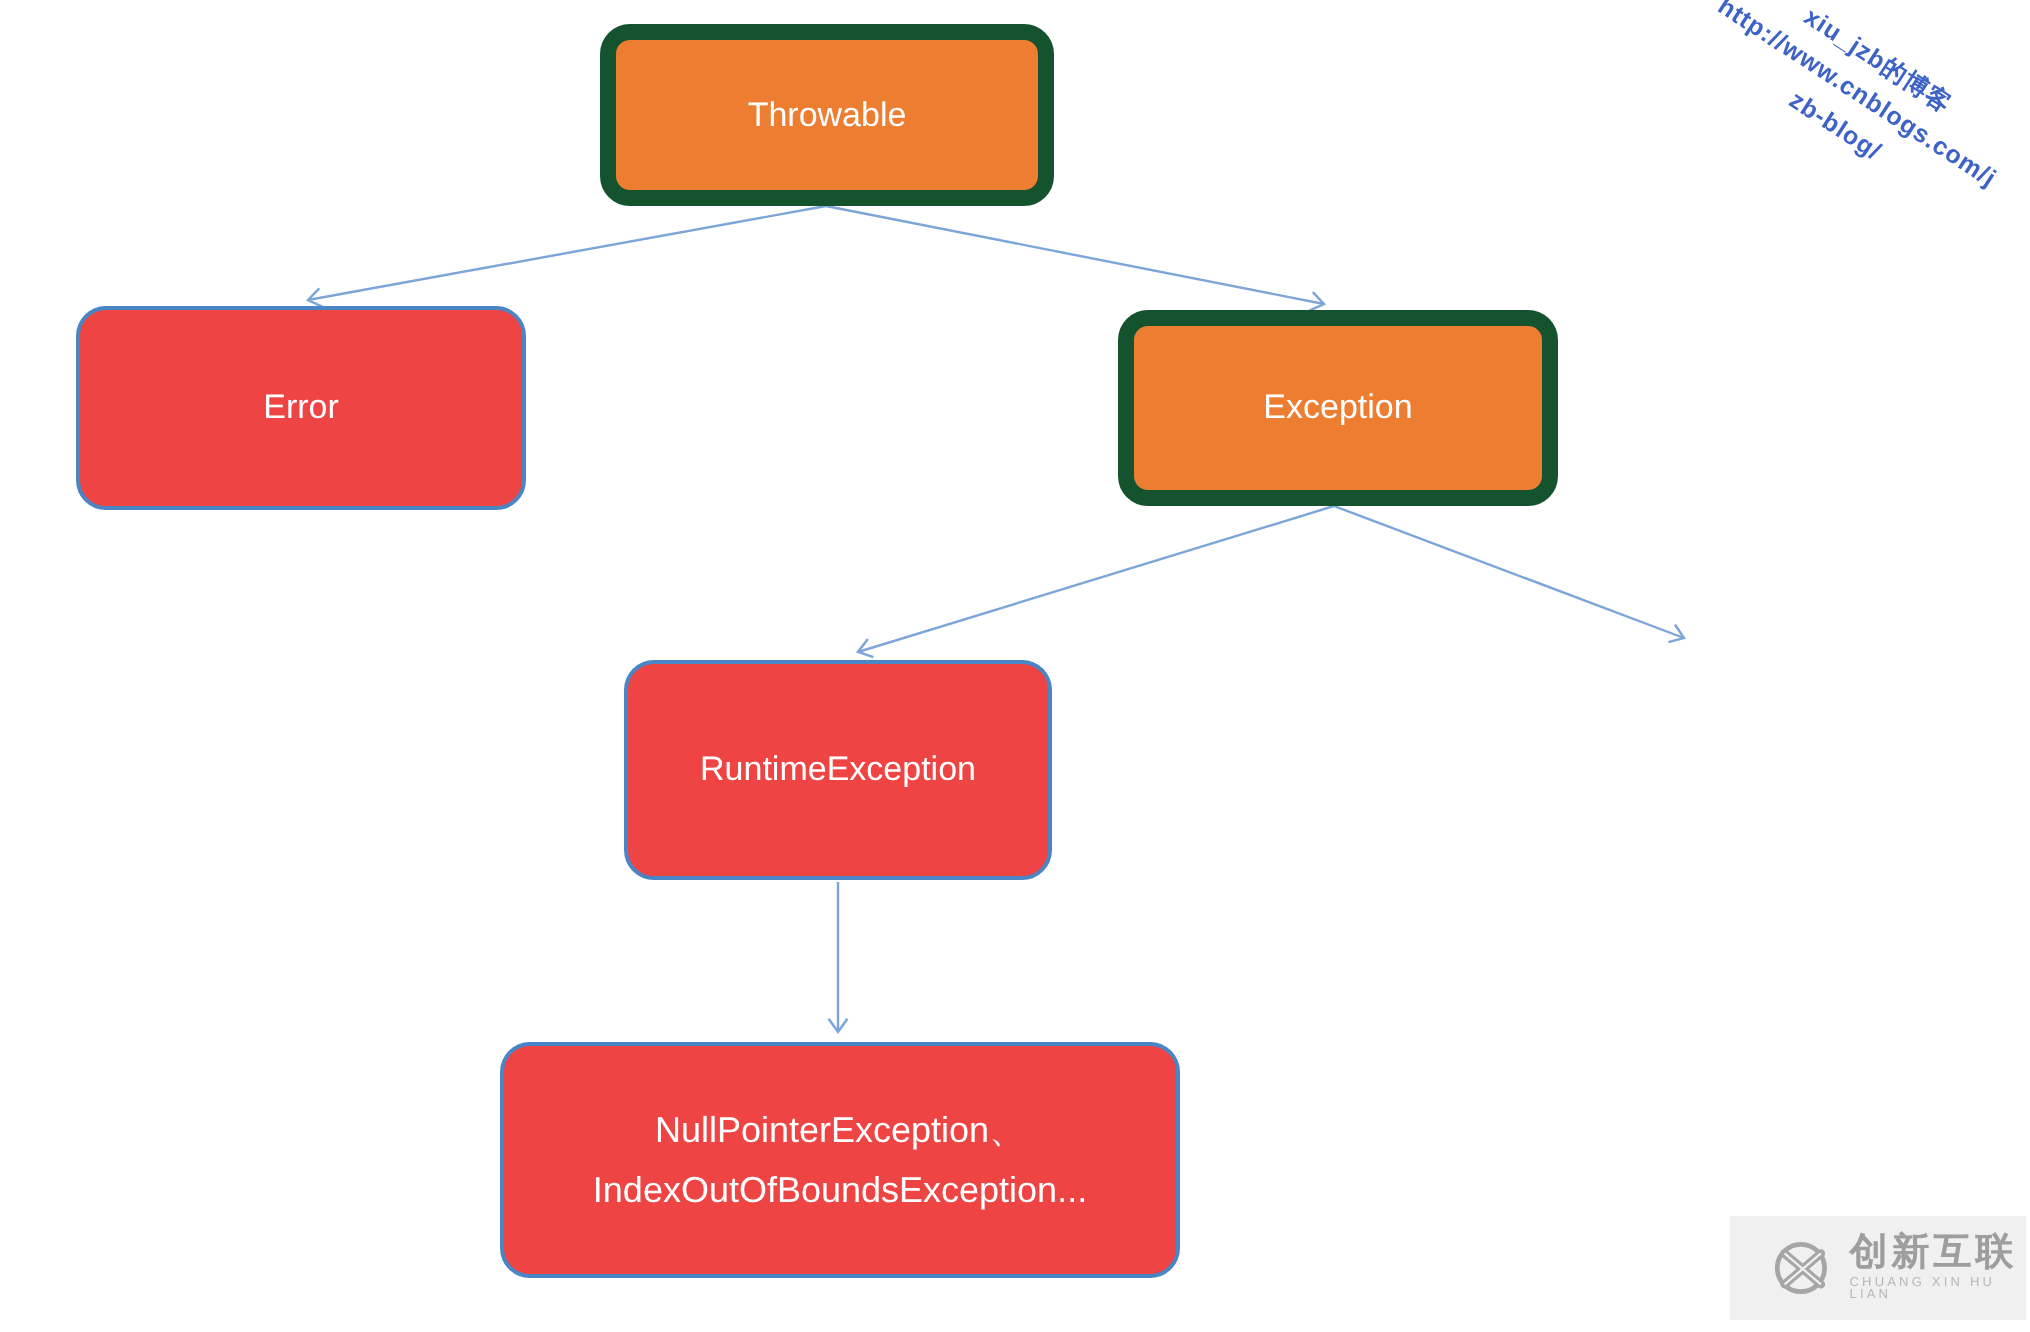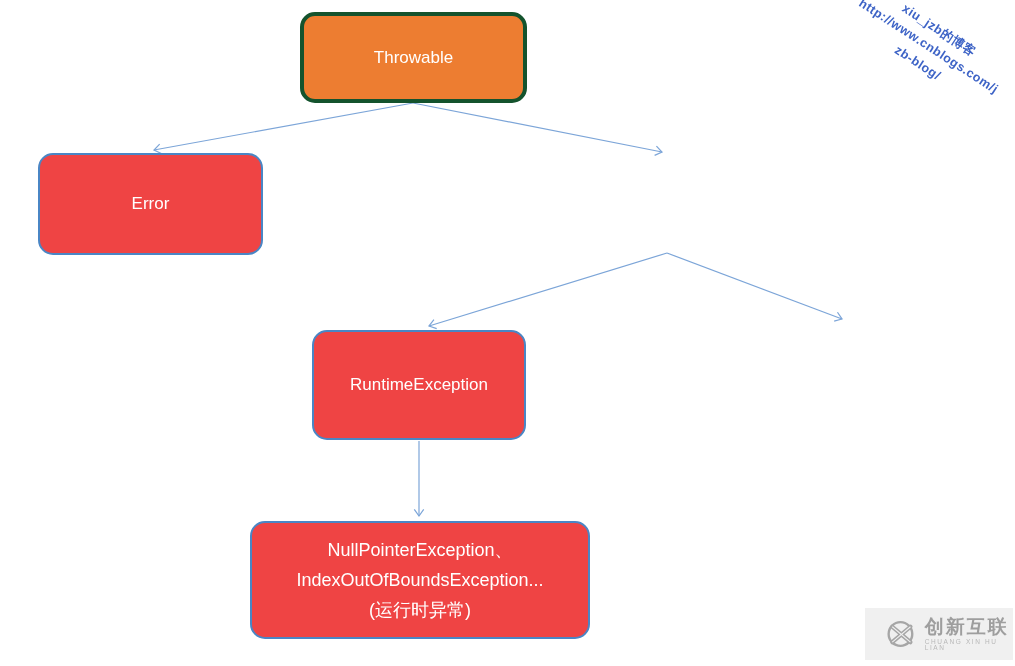--- a/index.html
+++ b/index.html
@@ -14,21 +14,21 @@
   .node{
     position:absolute;
     box-sizing:border-box;
     border-radius:15px;
     display:flex;flex-direction:column;
     align-items:center;justify-content:center;
     color:#ffffff;text-align:center;
     font-size:17px;
   }
   .node .line{display:block;}
-  .orange{background:#ED7D31;border:4px solid #14532d;}
+  .orange{background:#ED7D31;border:8px solid #14532d;}
   .blue{background:#ef4444;border:2px solid #4A86C5;}
   .multi{line-height:29px;font-size:17.5px;}
   #watermark{
     position:absolute;left:838px;top:18px;width:180px;
     transform:rotate(33deg);
     color:#3D63C6;font-weight:bold;font-size:12.5px;
     line-height:1.55;text-align:center;
     letter-spacing:0.5px;
   }
   #logo{
@@ -60,30 +60,32 @@
   </svg>
 
   <div class="node orange" style="left:300px;top:12px;width:227px;height:91px;">
     <span class="line">Throwable</span>
   </div>
 
   <div class="node blue" style="left:38px;top:153px;width:225px;height:102px;">
     <span class="line">Error</span>
   </div>
 
+  <div class="node orange" style="left:559px;top:155px;width:220px;height:98px;">
+    <span class="line">Exception</span>
+  </div>
 
   <div class="node blue" style="left:312px;top:330px;width:214px;height:110px;">
     <span class="line">RuntimeException</span>
   </div>
 
 
   <div class="node blue multi" style="left:250px;top:521px;width:340px;height:118px;font-size:18px;line-height:30px;align-items:center;">
     <span class="line">NullPointerException、</span>
     <span class="line">IndexOutOfBoundsException...</span>
-    <span class="line">(运行时异常)</span>
   </div>
 
   <div id="watermark">
     <div>xiu_jzb的博客</div>
     <div>http://www.cnblogs.com/j</div>
     <div>zb-blog/</div>
   </div>
 
   <div id="logo">
     <svg width="36" height="36" viewBox="0 0 36 36">

